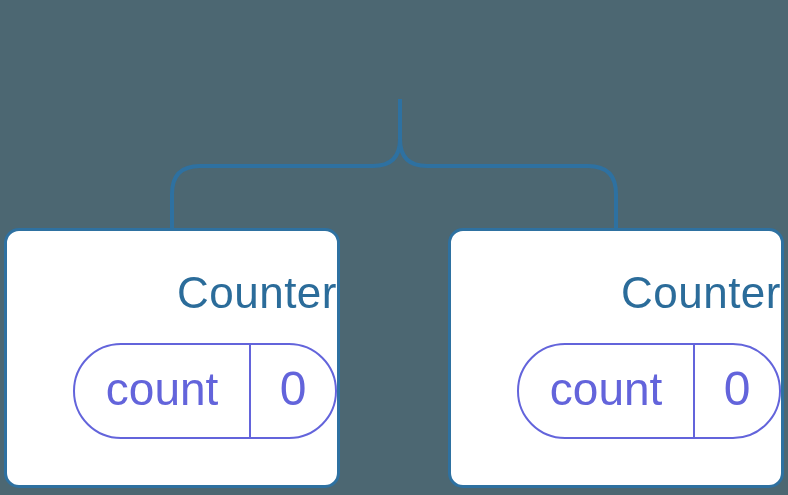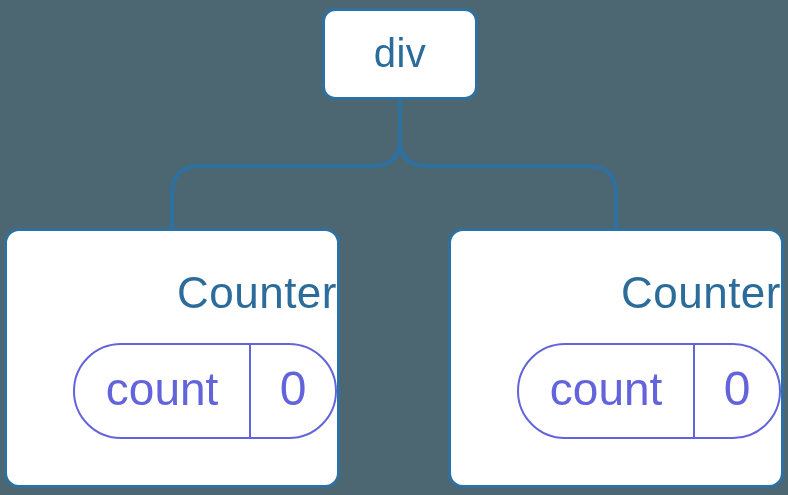--- a/index.html
+++ b/index.html
@@ -111,23 +111,20 @@
 </head>
 <body>
 
 <div class="canvas">
 
   <svg class="connector-svg" viewBox="0 0 788 495" xmlns="http://www.w3.org/2000/svg" aria-hidden="true">
     <path d="M 400 99 L 400 139 Q 400 166 373 166 L 200 166 Q 172 166 172 194 L 172 230" fill="none" stroke="#2E71A1" stroke-width="4"></path>
     <path d="M 400 99 L 400 139 Q 400 166 427 166 L 588 166 Q 616 166 616 194 L 616 230" fill="none" stroke="#2E71A1" stroke-width="4"></path>
   </svg>
 
-  <div class="node-root">
-    <span class="node-root-label">div</span>
-  </div>
 
   <div class="card left">
     <div class="card-title">Counter</div>
     <div class="state-pill">
       <div class="state-name-cell">
         <span class="state-name">count</span>
       </div>
       <div class="state-value-cell">
         <span class="state-value">0</span>
       </div>

